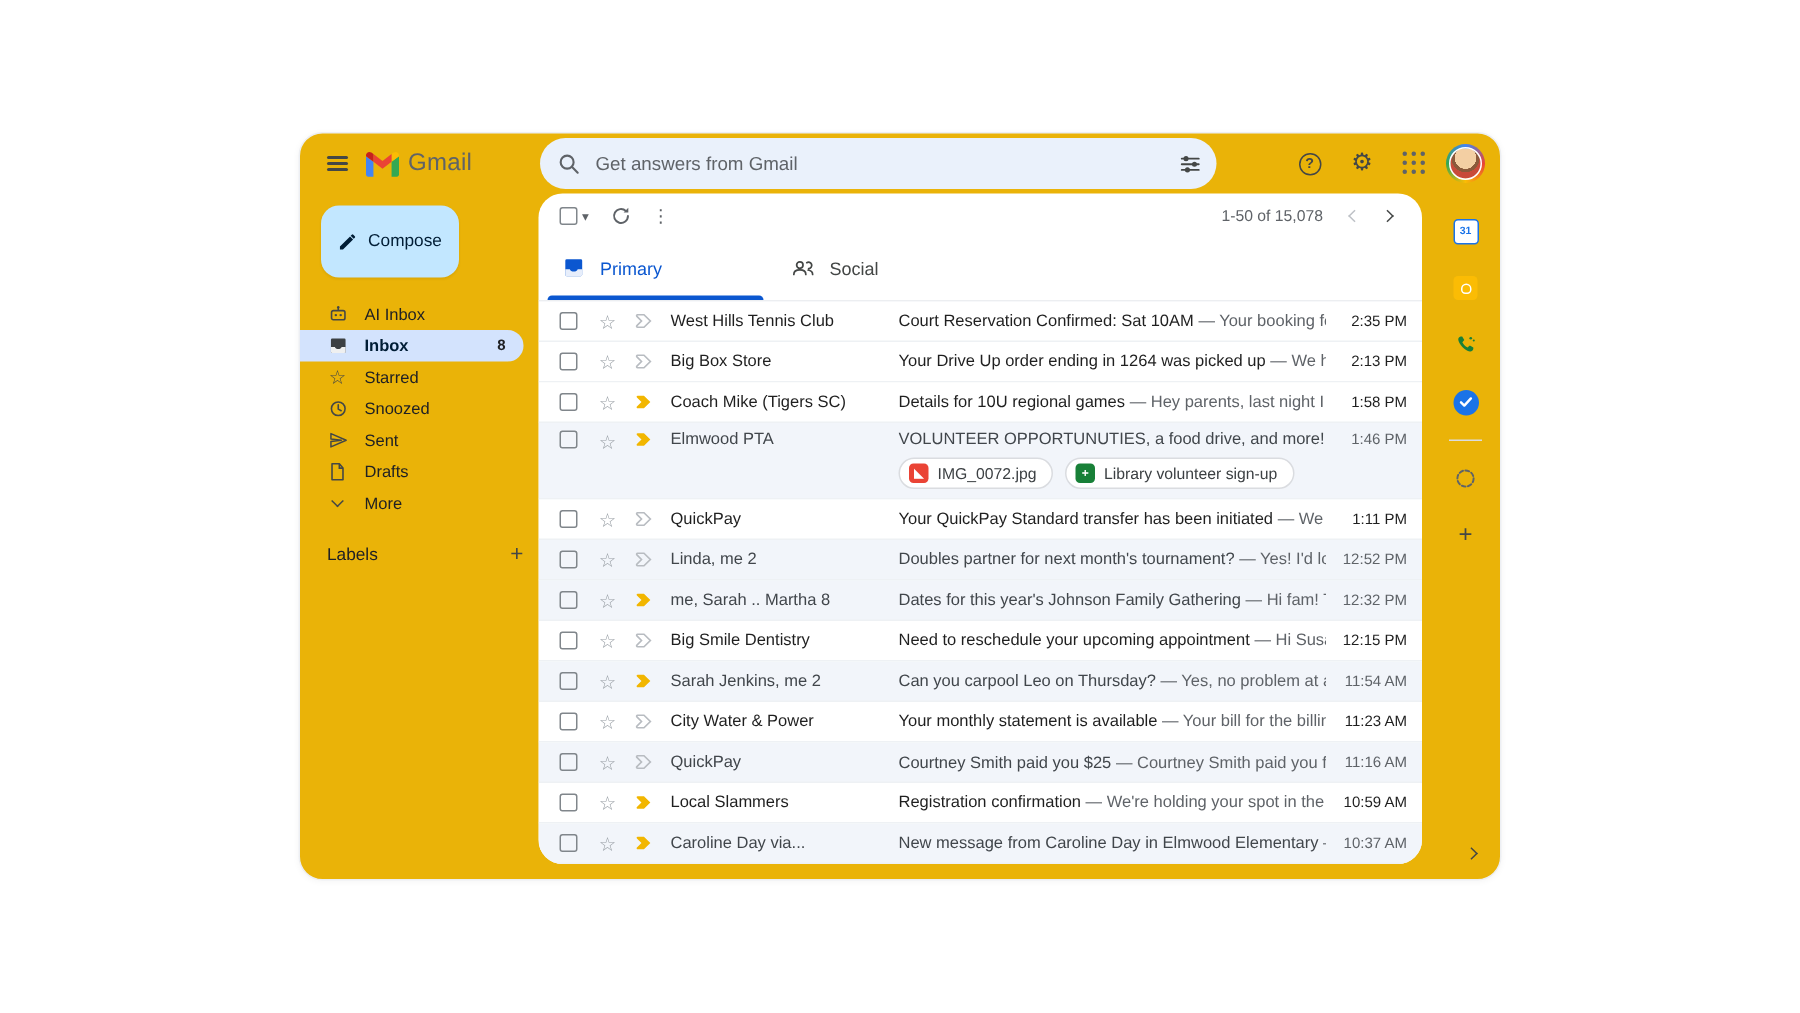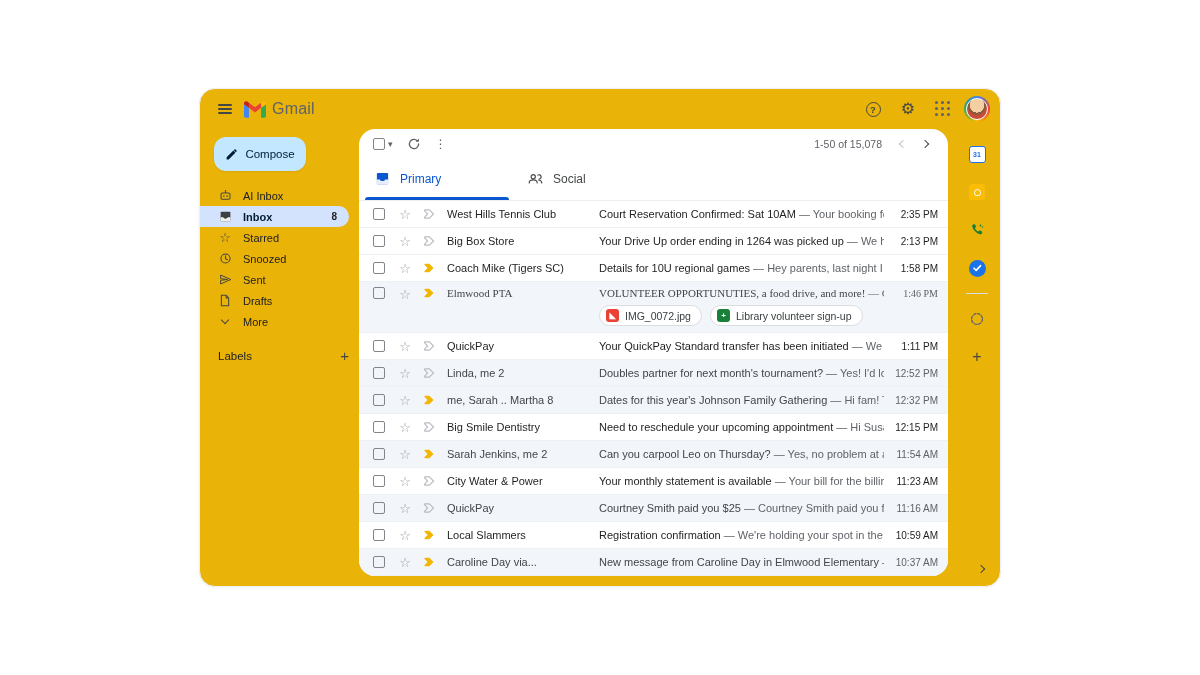--- a/index.html
+++ b/index.html
@@ -37,21 +37,21 @@
   .apps-grid i { width:3.2px; height:3.2px; background:#5f6368; border-radius:50%; }
   .avatar { width:26px; height:26px; border-radius:50%; padding:2px; background:conic-gradient(#4285f4,#ea4335,#fbbc04,#34a853,#4285f4); cursor:pointer; }
   .avatar .face { width:100%; height:100%; border-radius:50%; background:radial-gradient(circle at 50% 32%, #f3cfa3 0 42%, #8a5a3b 43% 55%, #c84b3a 56% 100%); border:1.5px solid #fff; }
 
   
   .main { display:flex; height:459px; }
 
   
   .sidebar { width:159px; flex:none; padding-top:6px; }
   .compose {
-    margin:2px 0 14px 14px; width:92px; height:34px; background:#c2e7ff; border-radius:12px;
+    margin:2px 0 14px 14px; width:92px; height:48px; background:#c2e7ff; border-radius:12px;
     display:flex; align-items:center; justify-content:center; gap:7px; cursor:pointer;
     box-shadow:0 1px 2px rgba(0,0,0,0.08);
   }
   .compose span { font-size:11.5px; font-weight:500; color:#001d35; }
   .nav-item {
     height:21px; display:flex; align-items:center; gap:11px; padding-left:18px;
     font-size:11px; color:#202124; border-radius:0 11px 11px 0; cursor:pointer; margin-right:10px; position:relative;
   }
   .nav-item .nicon { width:14px; display:flex; justify-content:center; color:#444746; flex:none; }
   .nav-item.active { background:#d3e3fd; font-weight:bold; color:#001d35; }
@@ -99,21 +99,21 @@
   .row.read { background:#f2f5fa; }
   .row .star { font-size:13px; color:#9aa0a6; margin:0 0 0 12px; width:16px; text-align:center; flex:none; }
   .row .marker { margin-left:8px; width:16px; display:flex; justify-content:center; flex:none; }
   .row .sender { width:148px; flex:none; font-size:11px; color:#41464b; margin-left:10px; white-space:nowrap; overflow:hidden; }
   .row .line { flex:1; font-size:11px; color:#5f6368; white-space:nowrap; overflow:hidden; margin-left:4px; }
   .row .subj { color:#41464b; }
   .row .time { width:54px; flex:none; text-align:right; font-size:10px; color:#5f6368; }
   .row.unread .sender, .row.unread .subj, .row.unread .time { color:#1f1f1f; font-weight:normal; }
   .row.tall { align-items:flex-start; padding-top:5px; padding-bottom:6px; }
   .row .body-col { flex:1; display:flex; flex-direction:column; overflow:hidden; }
-  .row .main-line { display:flex; align-items:center;font-family:Liberation Serif, serif; }
+  .row .main-line { display:flex; align-items:center; }
   .chips { display:flex; gap:8px; margin:6px 0 0 162px; }
   .chip { display:flex; align-items:center; gap:6px; height:21px; border:1px solid #dadce0; border-radius:11px; padding:0 10px 0 6px; background:#fff; font-size:10.5px; color:#3c4043; cursor:pointer; }
   .chip .fic { width:13px; height:13px; border-radius:3px; display:flex; align-items:center; justify-content:center; color:#fff; font-size:8px; font-weight:bold; flex:none; }
   .fic.image { background:#ea4335; }
   .fic.forms { background:#188038; }
 
   
   .rail { width:46px; flex:none; display:flex; flex-direction:column; align-items:center; padding-top:10px; position:relative; }
   .rail-ic { width:30px; height:30px; display:flex; align-items:center; justify-content:center; cursor:pointer; margin-bottom:8px; }
   .rail-div { width:22px; height:1px; background:#dadce0; margin:2px 0 10px; }
@@ -143,20 +143,37 @@
       <svg width="22" height="17" viewBox="0 0 24 18">
         <path d="M1.6 18 h3.8 V7.2 L0 3.2 V16.4 C0 17.3 .7 18 1.6 18" fill="#4285f4"></path>
         <path d="M18.6 18 h3.8 c.9 0 1.6-.7 1.6-1.6 V3.2 L18.6 7.2 Z" fill="#34a853"></path>
         <path d="M18.6 1.6 V7.2 L24 3.2 V2.4 C24 .4 21.7-.7 20.1.5 Z" fill="#fbbc04"></path>
         <path d="M5.4 7.2 V1.6 L12 6.6 18.6 1.6 V7.2 L12 12.2 Z" fill="#ea4335"></path>
         <path d="M0 2.4 v.8 L5.4 7.2 V1.6 L3.9.5 C2.3-.7 0 .4 0 2.4" fill="#c5221f"></path>
       </svg>
       <span class="logo-text">Gmail</span>
     </div>
 
+    <div class="searchbar">
+      <svg width="15" height="15" viewBox="0 0 16 16" style="margin-right:10px">
+        <circle cx="6.5" cy="6.5" r="4.6" fill="none" stroke="#5f6368" stroke-width="1.5"></circle>
+        <line x1="10.2" y1="10.2" x2="14" y2="14" stroke="#5f6368" stroke-width="1.5" stroke-linecap="round"></line>
+      </svg>
+      <input type="text" value="" placeholder="Get answers from Gmail" style="">
+      <svg width="15" height="15" viewBox="0 0 16 16">
+        <g stroke="#444746" stroke-width="1.4" stroke-linecap="round">
+          <line x1="2" y1="4" x2="14" y2="4"></line>
+            <line x1="2" y1="8" x2="14" y2="8"></line>
+            <line x1="2" y1="12" x2="14" y2="12"></line>
+        </g>
+        <circle cx="5" cy="4" r="1.8" fill="#444746"></circle>
+          <circle cx="11" cy="8" r="1.8" fill="#444746"></circle>
+          <circle cx="6" cy="12" r="1.8" fill="#444746"></circle>
+      </svg>
+    </div>
 
     <div class="top-right">
       <div class="circle-btn">
           <div class="help-glyph">?</div>
         </div>
       <div class="circle-btn">
           <span class="gear-glyph">⚙</span>
         </div>
       <div class="circle-btn">
         <div class="apps-grid">

